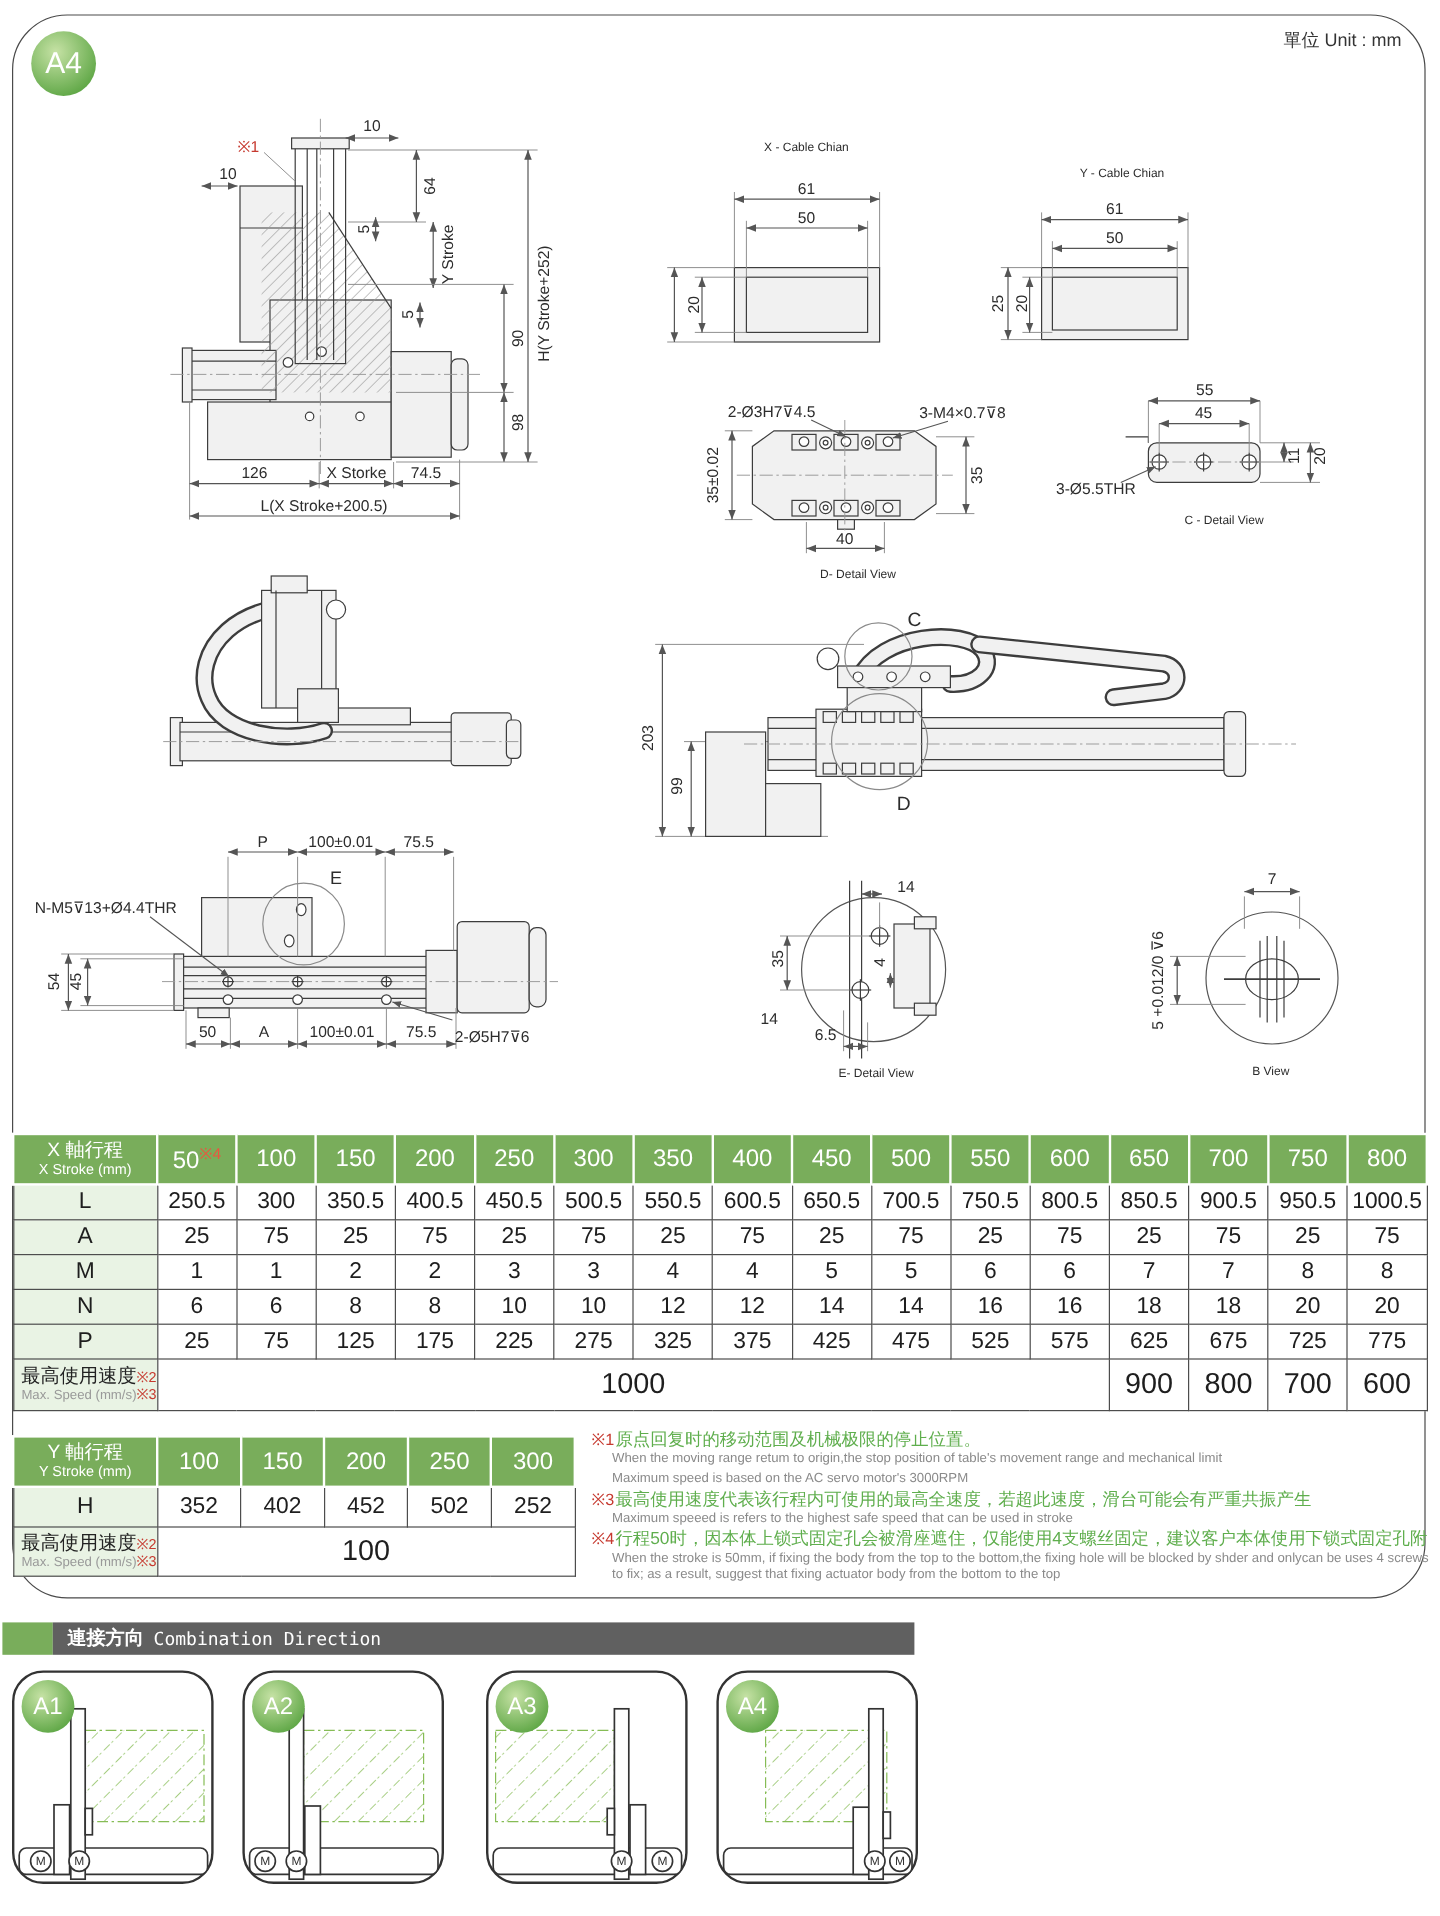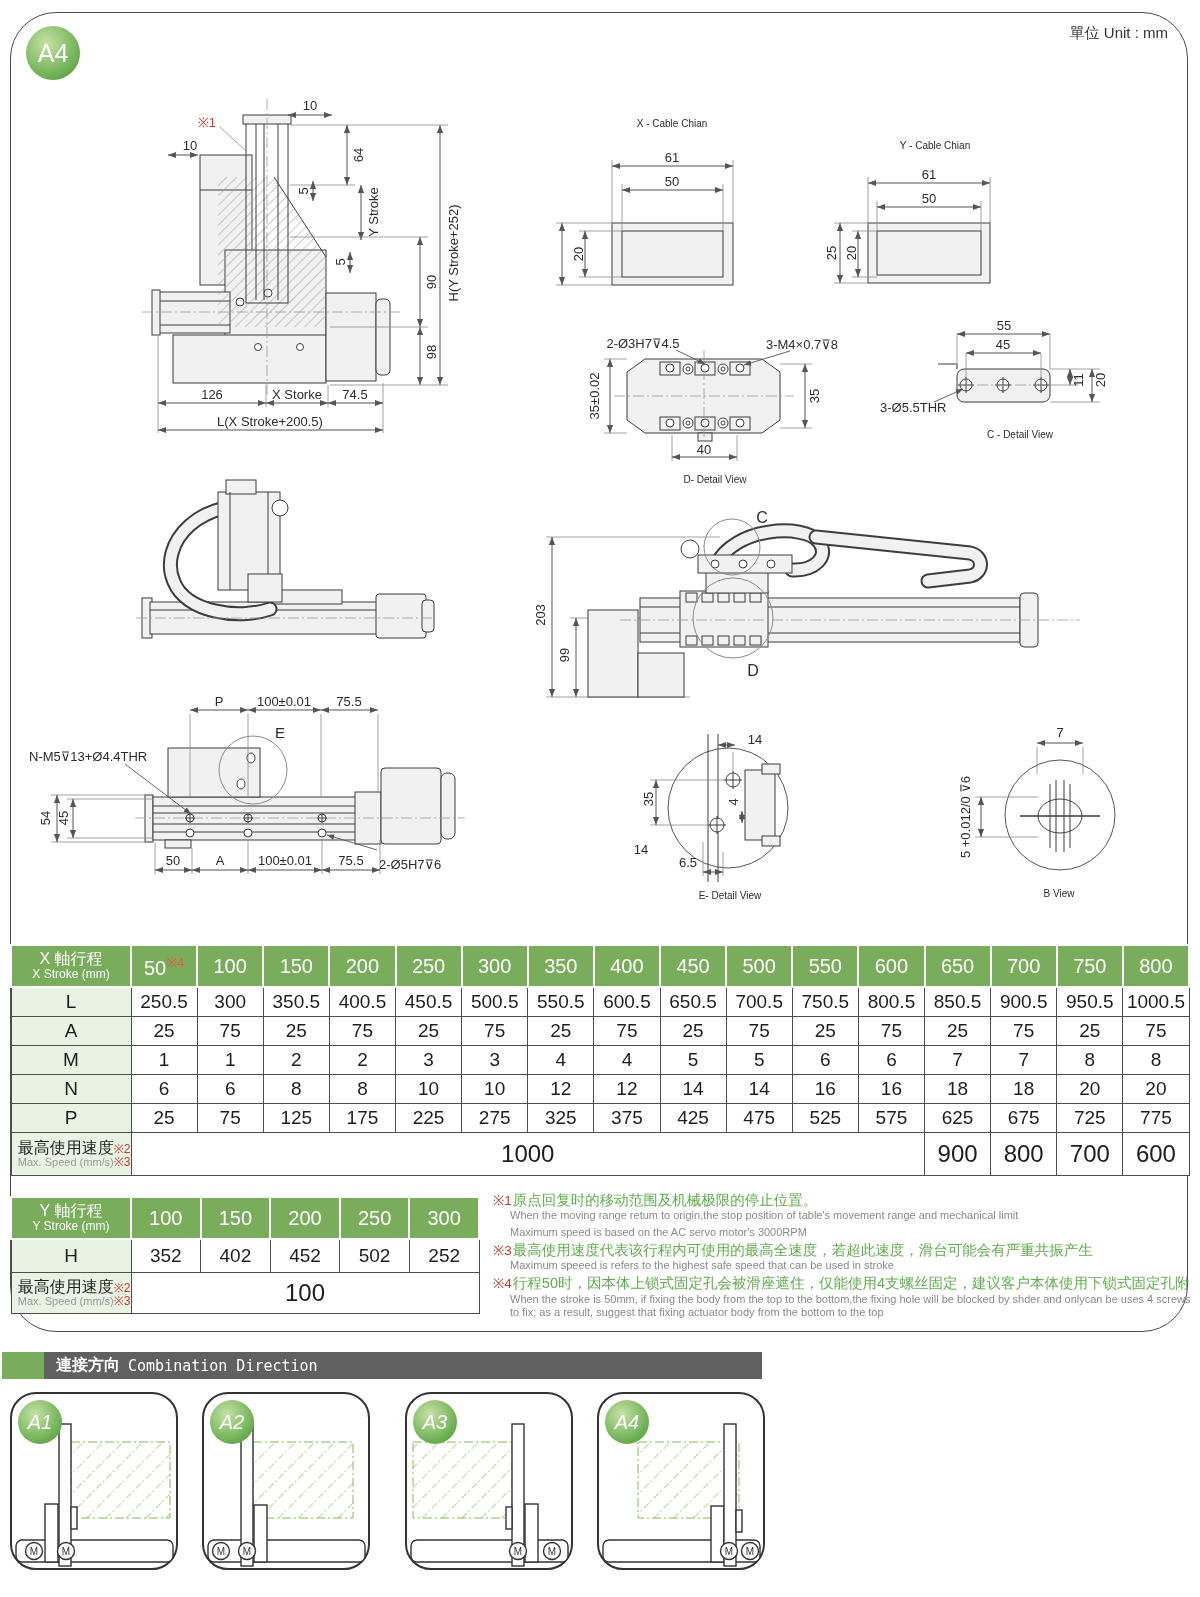--- a/index.html
+++ b/index.html
@@ -63,21 +63,21 @@
   
   #combo-green{position:absolute;left:2px;top:1352px;width:42px;height:27px;background:#79ad5b;}
   #combo-bar{position:absolute;left:44px;top:1352px;width:718px;height:27px;background:#606060;color:#fff;display:flex;align-items:center;padding-left:12px;gap:8px;box-sizing:border-box;}
   #combo-bar .cz{font-size:16px;font-weight:bold;}
   #combo-bar .ce{font-family:"DejaVu Sans Mono",monospace;font-size:15px;}
 
   .panel{position:absolute;top:1392px;width:168px;height:178px;border:2px solid #333;border-radius:26px;box-sizing:border-box;}
   .panel svg{position:absolute;left:0;top:0;}
   .pbadge{position:absolute;left:6px;top:6px;width:44px;height:44px;border-radius:50%;
     background:radial-gradient(circle at 38% 32%, #c6e2a5, #5fa746 78%);color:#fff;font-size:20px;
-    display:flex;align-items:center;justify-content:center;z-index:2;font-style:italic;}
+    display:flex;align-items:center;justify-content:center;z-index:2;}
   .pan rect,.pan circle{fill:#fff;stroke:#333;stroke-width:1.4;}
   .pan .ghr{fill:url(#gh);stroke:#86bc55;stroke-width:1;stroke-dasharray:9 3 2 3;}
   .pan text{font-size:10px;fill:#333;text-anchor:middle;font-family:"Liberation Sans",sans-serif;}
 </style>
 </head>
 <body>
 
 <svg width="0" height="0" style="position:absolute" aria-hidden="true">
   <defs>
     <marker id="ar" viewBox="0 0 10 10" refX="9" refY="5" markerWidth="9" markerHeight="9" orient="auto-start-reverse">

